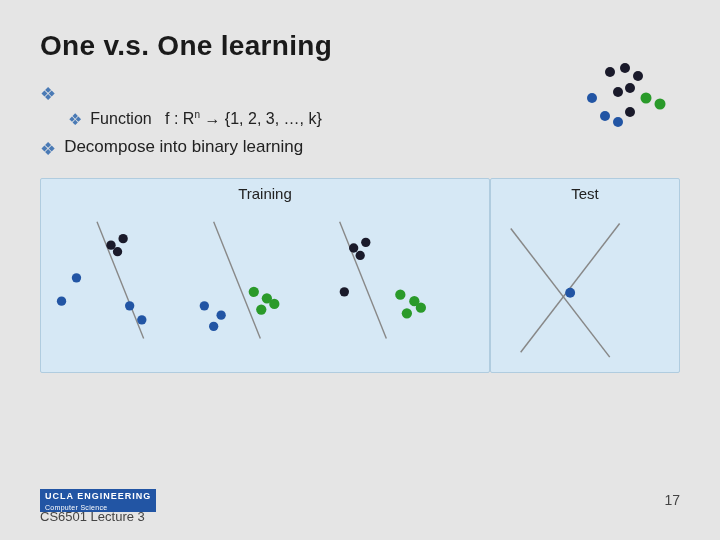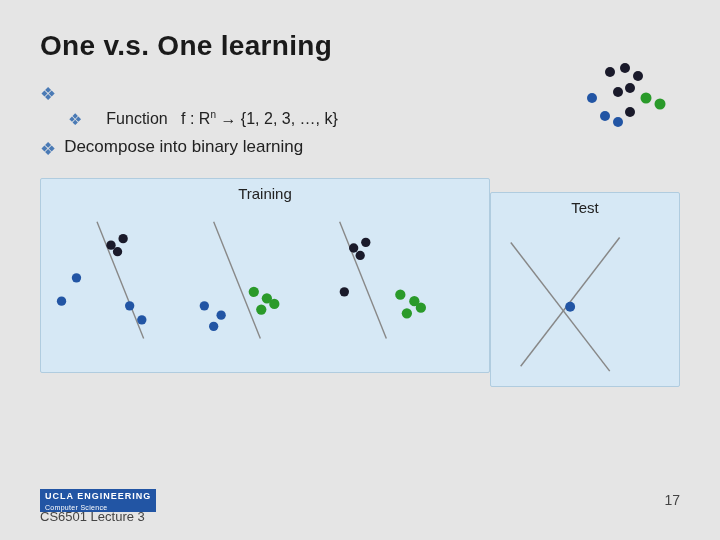--- a/index.html
+++ b/index.html
@@ -56,21 +56,20 @@
       margin-left: 28px;
       margin-bottom: 8px;
     }
 
     .bullet-sub .bullet-diamond {
       font-size: 16px;
     }
 
     .math-text {
       font-size: 16px;
-      margin-left: 16px;
     }
 
     sup {
       font-size: 10px;
     }
 
     .content-area {
       display: flex;
       gap: 0;
       margin-top: 18px;
@@ -85,21 +84,20 @@
       border-radius: 2px;
     }
 
     .test-box {
       background: #d6e8f5;
       border: 1px solid #b0ccdf;
       width: 190px;
       height: 195px;
       position: relative;
       border-radius: 2px;
-      margin-top: 14px;
     }
 
     .box-label {
       font-size: 15px;
       color: #222;
       text-align: center;
       padding-top: 6px;
       font-weight: normal;
     }
 

